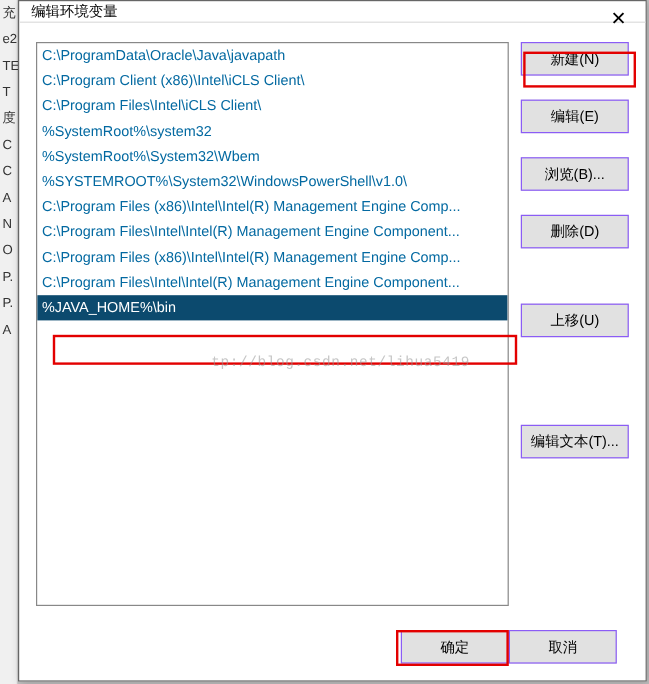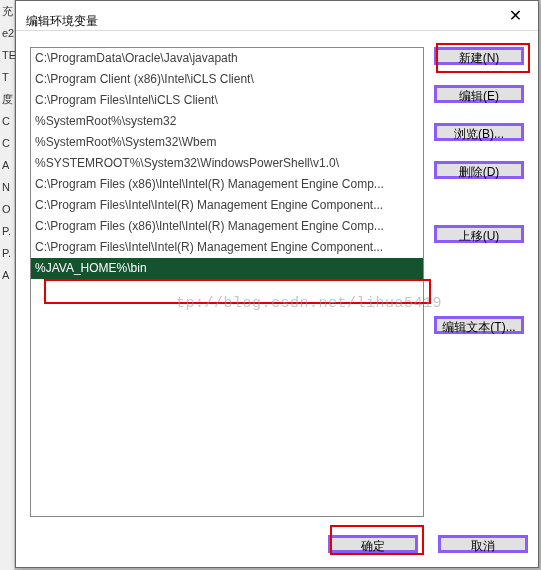--- a/index.html
+++ b/index.html
@@ -35,23 +35,23 @@
       position: absolute;
       left: 15px;
       top: 0;
       width: 524px;
       height: 568px;
       background: #fff;
       border: 1px solid #666;
       box-shadow: 2px 2px 8px rgba(0,0,0,0.2);
     }
     .titlebar {
-      height: 30px;
-      display: flex;
-      align-items: flex-end;
+      height: 18px;
+      display: flex;
+      align-items: flex-start;
       justify-content: space-between;
       padding: 0 0 0 10px;
       border-bottom: 1px solid #ddd;
     }
     .title {
       font-size: 12px;
       color: #000;
     }
     .close-btn {
       width: 45px;
@@ -82,67 +82,67 @@
       background: #fff;
     }
     .list-item {
       height: 21px;
       line-height: 21px;
       padding: 0 4px;
       white-space: nowrap;
       overflow: hidden;
       text-overflow: ellipsis;
       font-size: 12px;
-      color: #404040;
+      color: #0369a1;
       cursor: default;
     }
     .list-item.selected {
-      background: #14532d;
+      background: #0c4a6e;
       color: #fff;
       position: relative;
     }
     .red-highlight-row {
       position: absolute;
       border: 2px solid #e30000;
       pointer-events: none;
     }
     .button-col {
       display: flex;
       flex-direction: column;
       gap: 8px;
       width: 90px;
     }
     .btn {
-      height: 18px;
-      border: 3px solid #8b5cf6;
+      height: 28px;
+      border: 1px solid #8b5cf6;
       background: #e1e1e1;
       font-family: inherit;
       font-size: 12px;
       cursor: pointer;
       text-align: center;
       padding: 0;
     }
     .spacer-sm { height: 4px; }
     .spacer-md { height: 30px; }
     .spacer-lg { height: 45px; }
     .footer {
       position: absolute;
       bottom: 14px;
-      right: 10px;
-      display: flex;
-      gap: 20px;
+      right: 24px;
+      display: flex;
+      gap: 0;
     }
     .footer .btn {
       width: 90px;
     }
     .watermark {
       position: absolute;
       left: 160px;
       top: 294px;
-      font-size: 15px;
+      font-size: 12px;
       font-family: "Courier New", monospace;
       color: rgba(150,150,150,0.55);
       pointer-events: none;
       letter-spacing: 0.5px;
       z-index: 5;
     }
   </style>
 </head>
 <body>
 

